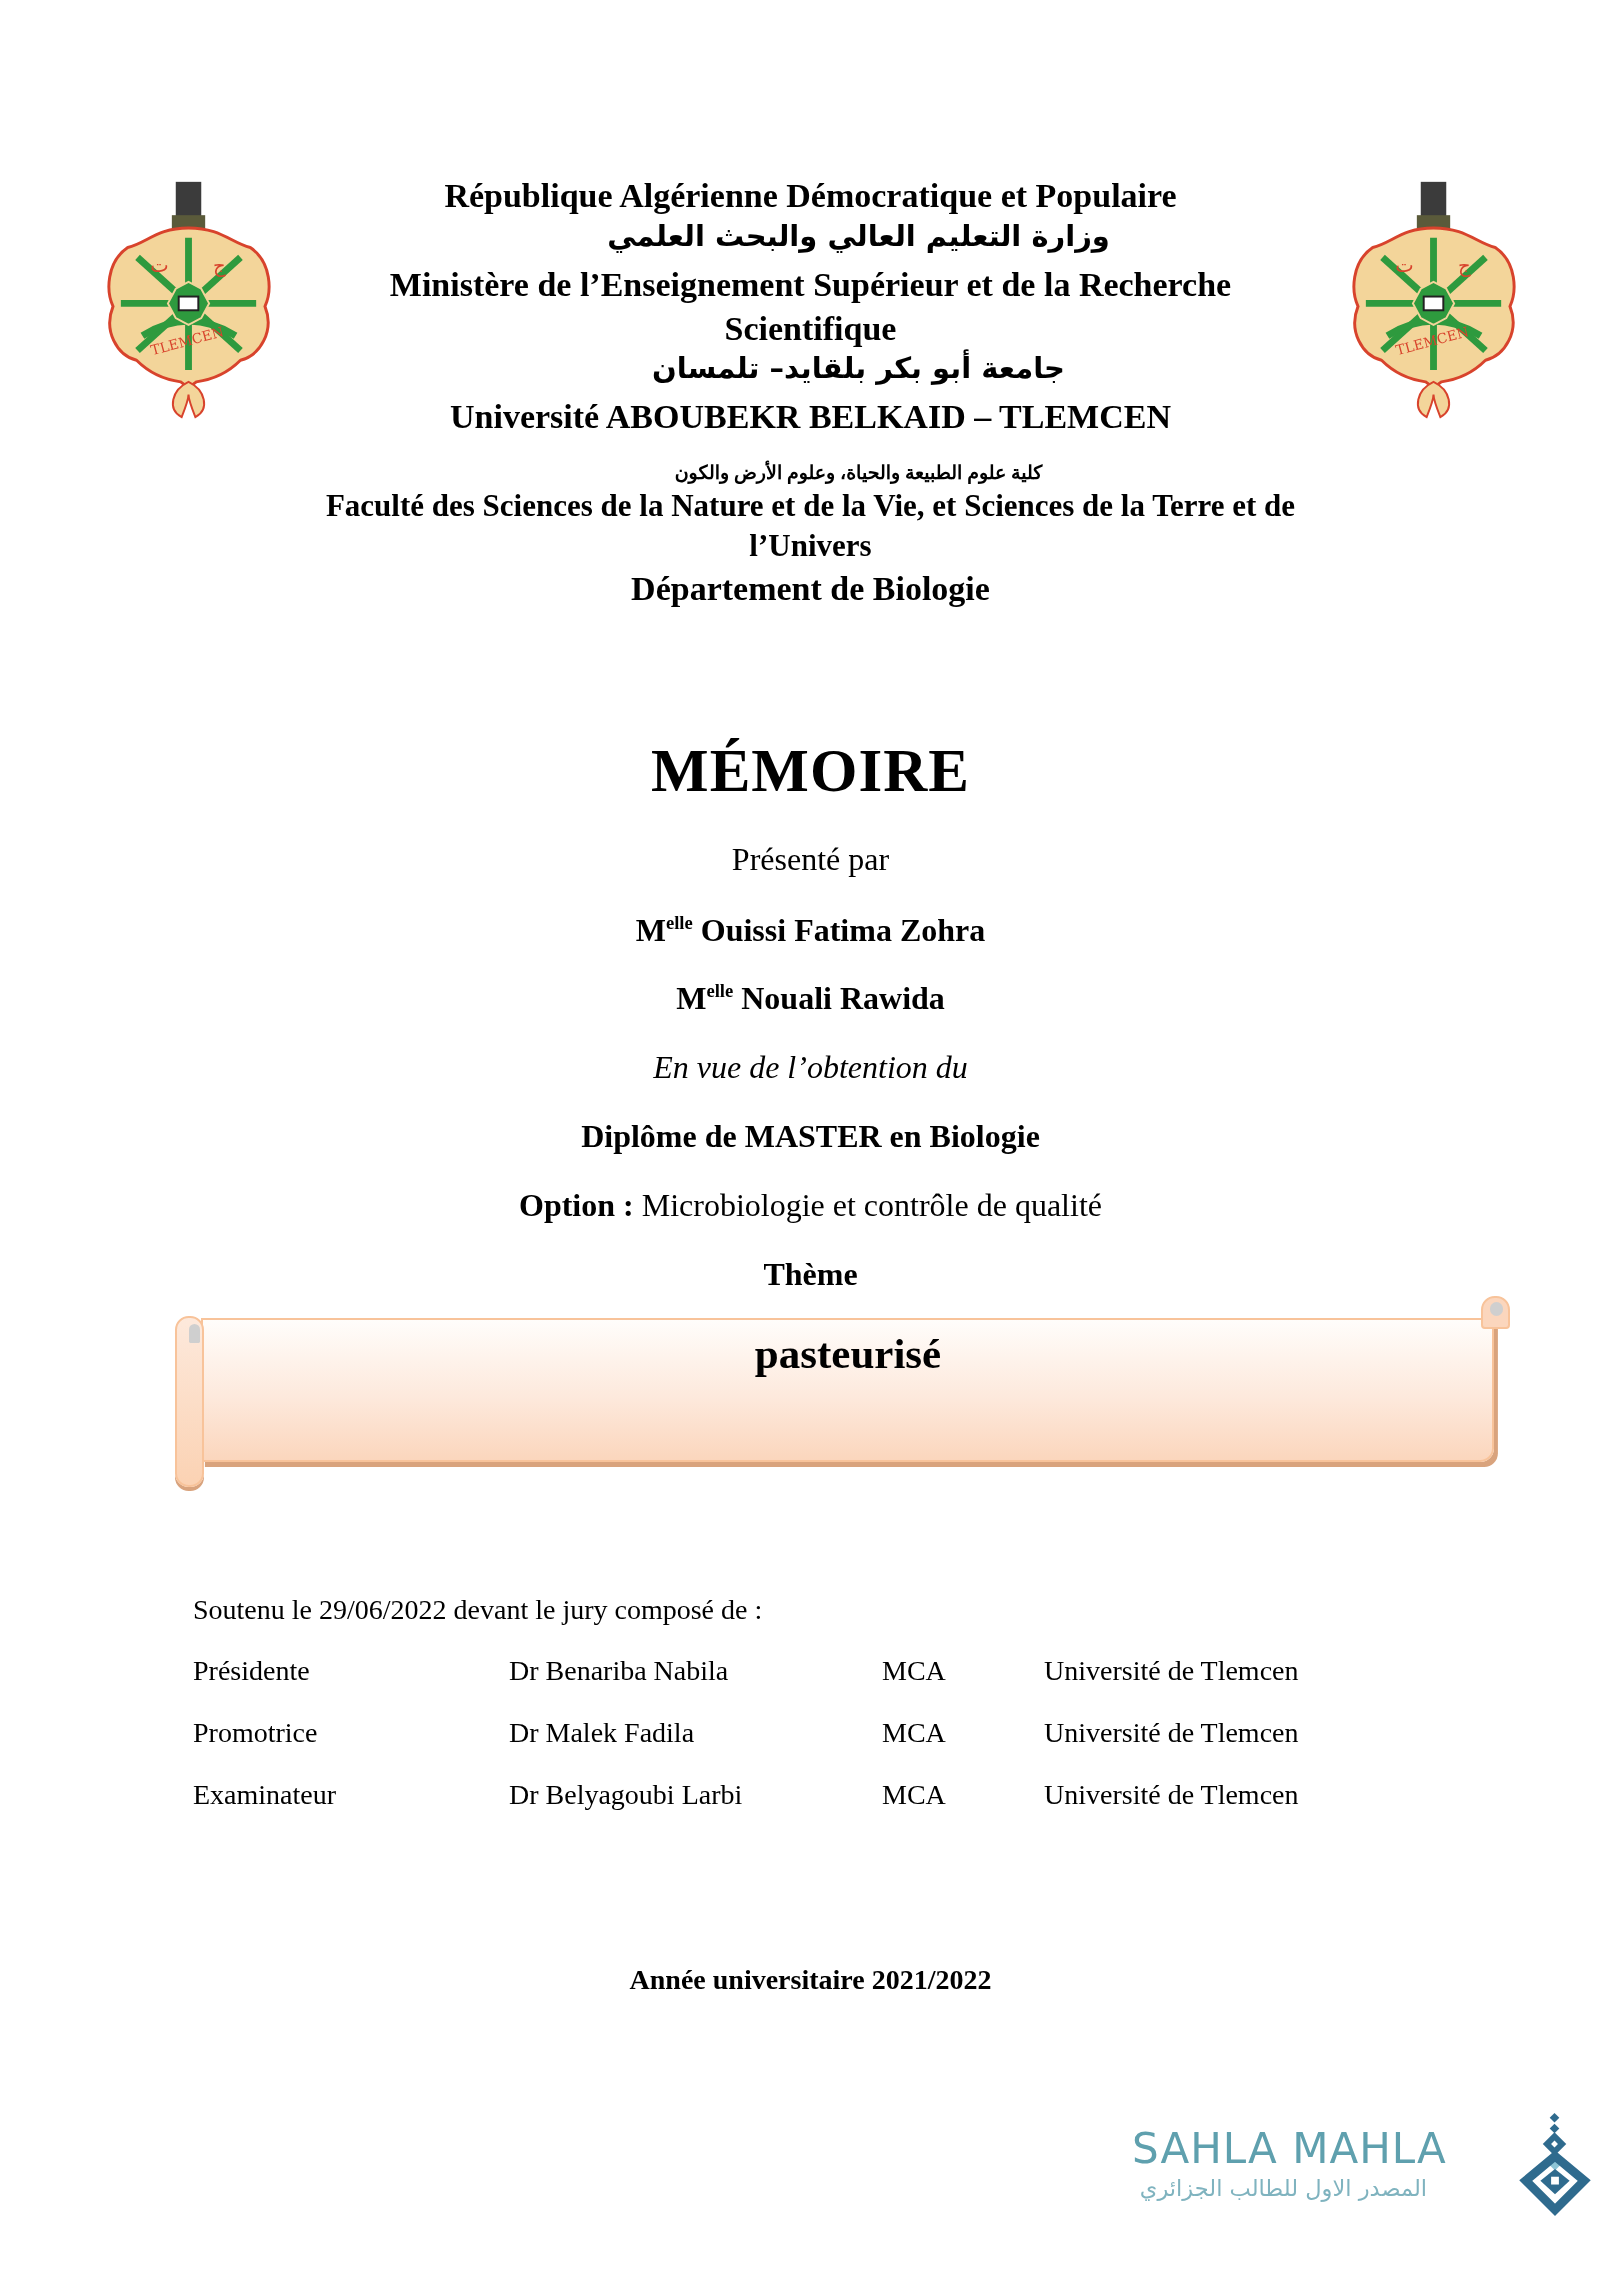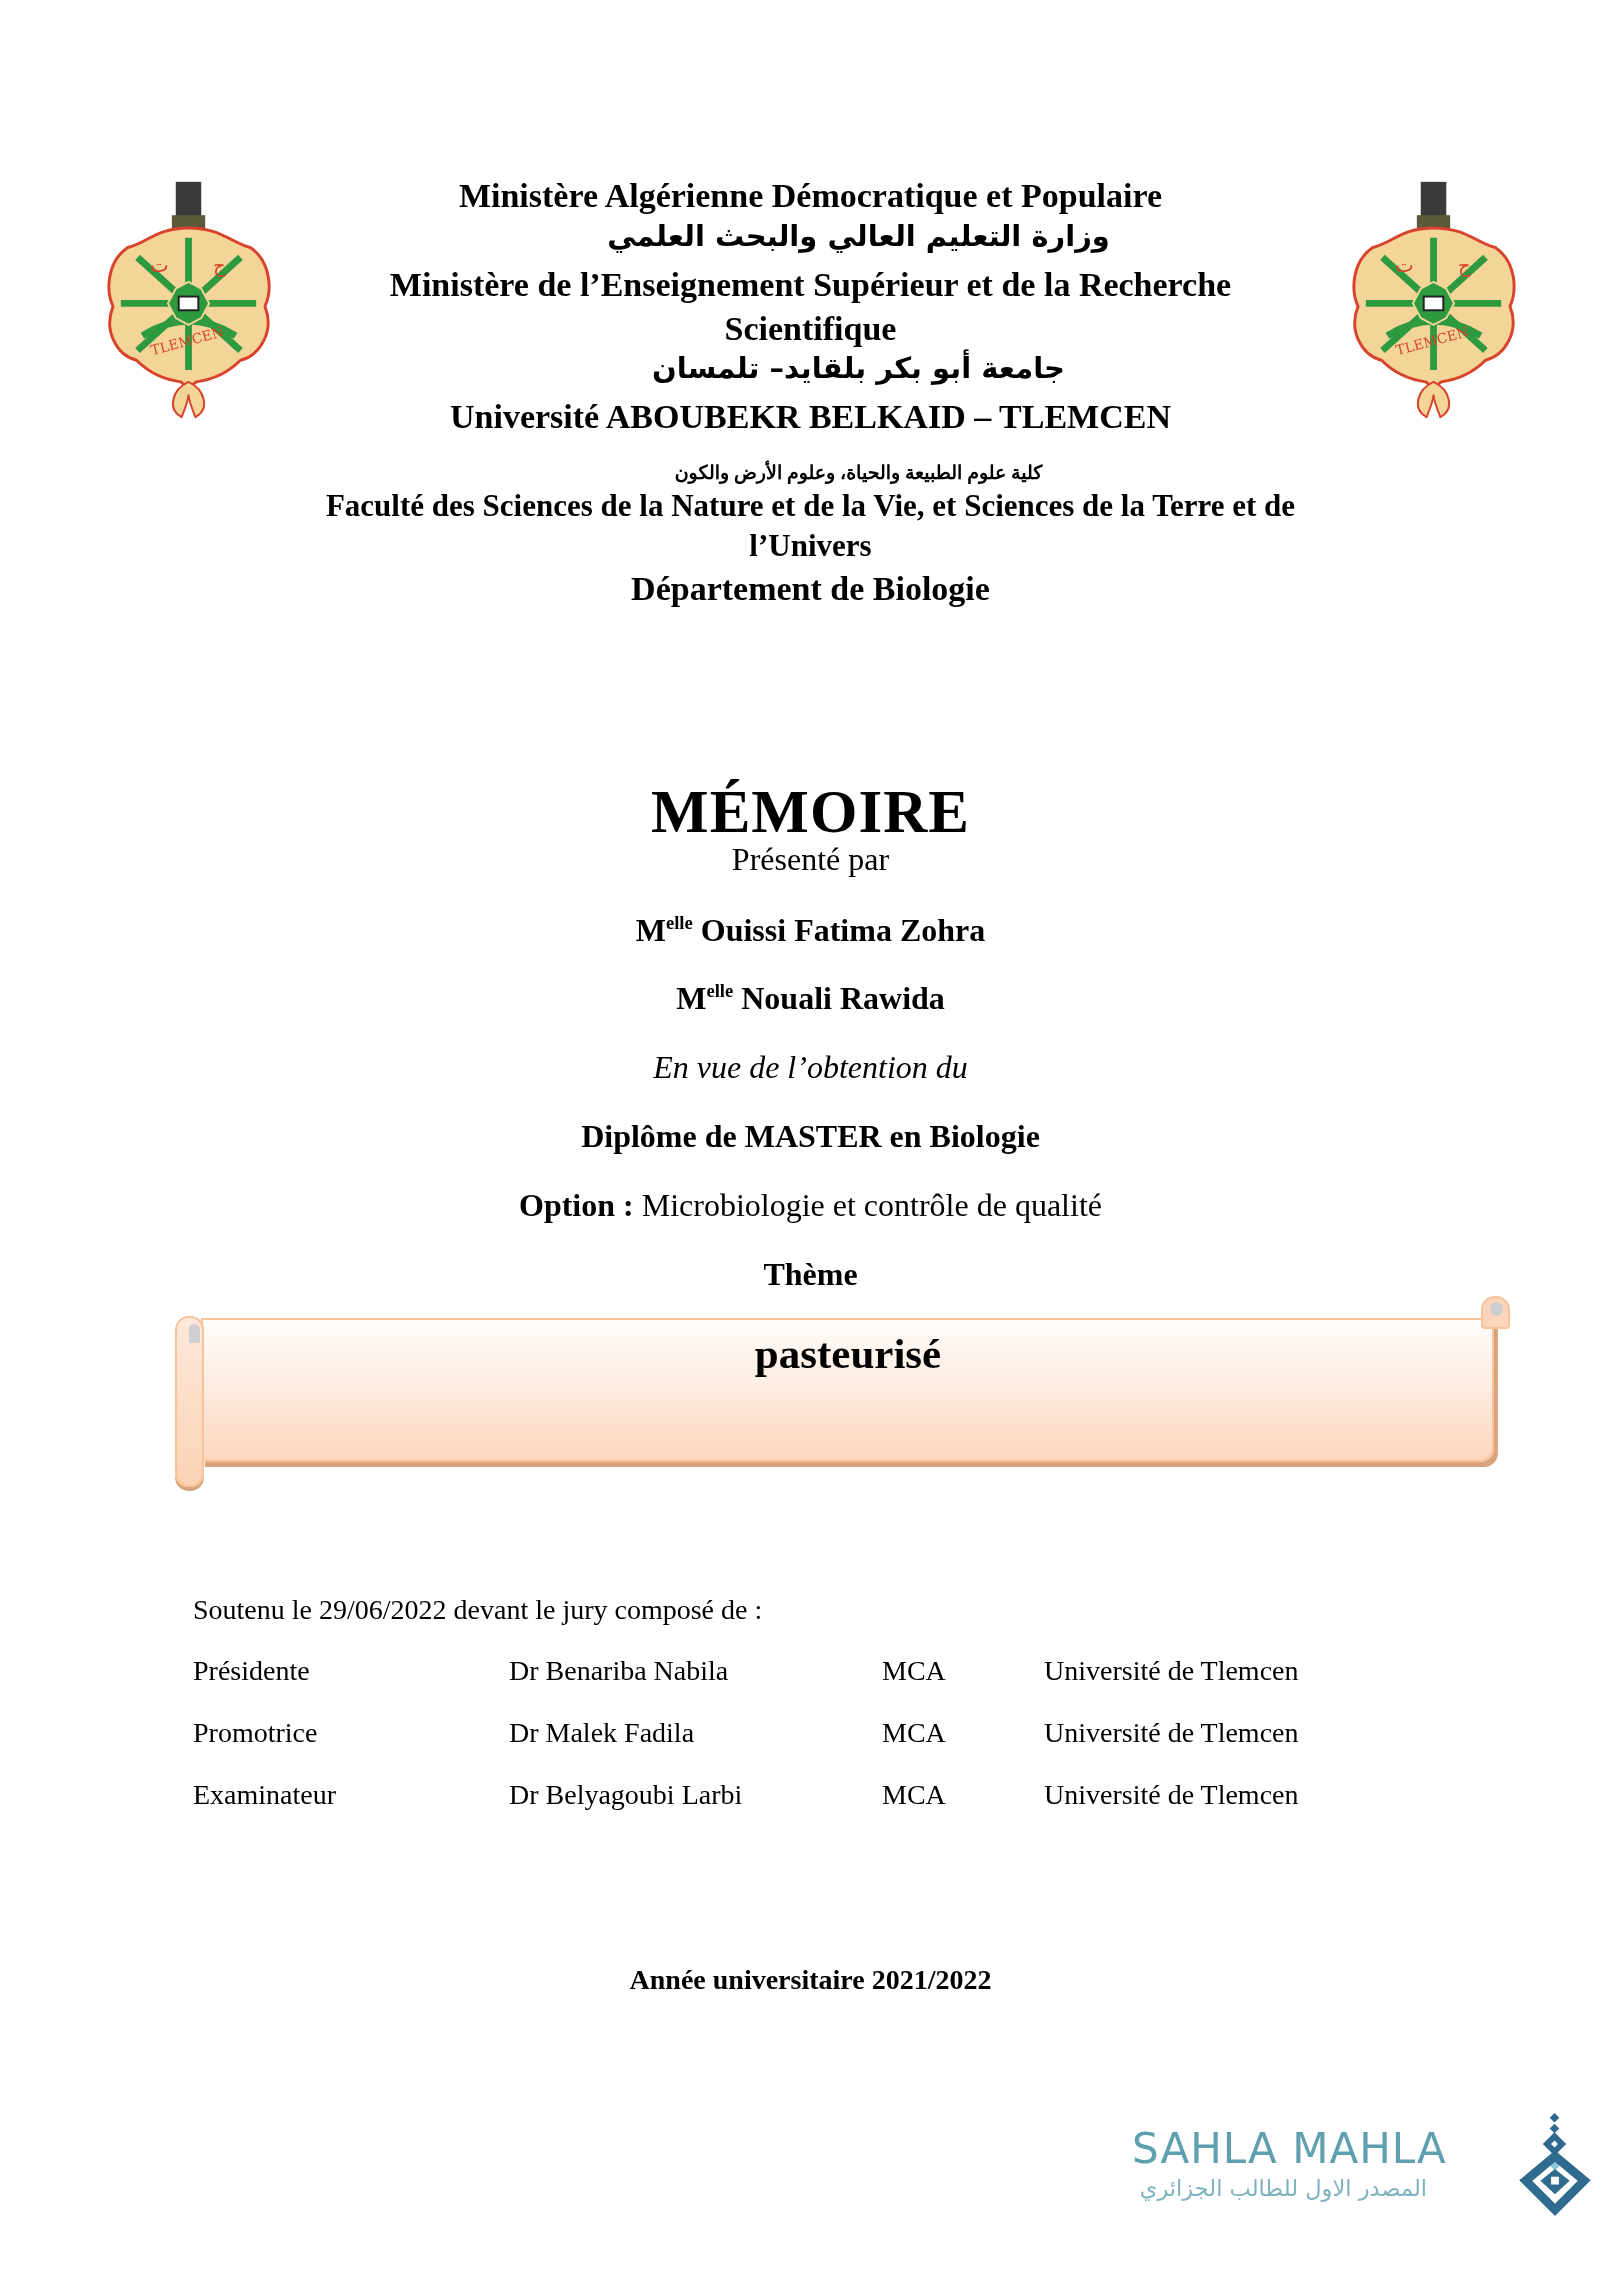--- a/index.html
+++ b/index.html
@@ -103,32 +103,32 @@
       <path d="M40 165 Q87 135 135 165"></path>
     </g>
     <polygon points="87,110 100,117 108,132 100,147 87,154 74,147 66,132 74,117" fill="#2e9a3e" stroke="#f3d59a" stroke-width="2"></polygon>
     <rect x="77" y="125" width="20" height="14" fill="#ffffff" stroke="#222" stroke-width="2"></rect>
     <text x="87" y="175" text-anchor="middle" font-size="14" fill="#d8432c" font-family="DejaVu Serif, serif" transform="rotate(-15 87 175)">TLEMCEN</text>
     <text x="48" y="100" font-size="20" fill="#d8432c" font-family="DejaVu Sans, sans-serif">ت</text>
     <text x="112" y="100" font-size="20" fill="#d8432c" font-family="DejaVu Sans, sans-serif">ج</text>
   </g>
 </svg>
 
-<div class="abs center hdr" style="top:174px;">Ministère Algérienne Démocratique et Populaire</div>
+<div class="abs center hdr" style="top:174px;">République Algérienne Démocratique et Populaire</div>
 <div class="abs center ar" style="top:219px;">وزارة التعليم العالي والبحث العلمي</div>
 <div class="abs center hdr" style="top:263px;">Ministère de l’Enseignement Supérieur et de la Recherche</div>
 <div class="abs center hdr" style="top:307px;">Scientifique</div>
 <div class="abs center ar" style="top:351px;">جامعة أبو بكر بلقايد– تلمسان</div>
 <div class="abs center hdr" style="top:395px;">Université ABOUBEKR BELKAID – TLEMCEN</div>
 <div class="abs center ar" style="top:461px; font-size:19px;font-family:Liberation Serif, serif;">كلية علوم الطبيعة والحياة، وعلوم الأرض والكون</div>
 <div class="abs center hdr" style="top:484px; font-size:31px;">Faculté des Sciences de la Nature et de la Vie, et Sciences de la Terre et de</div>
 <div class="abs center hdr" style="top:524px; font-size:31px;">l’Univers</div>
 <div class="abs center hdr" style="top:567px;">Département de Biologie</div>
 
-<div class="abs center title-memoire" style="top:777px;">MÉMOIRE</div>
+<div class="abs center title-memoire" style="top:736px;">MÉMOIRE</div>
 <div class="abs center txt32" style="top:841px;">Présenté par</div>
 
 <div class="abs center txt32 bold" style="top:912px;">
   <span>M</span><span class="sup">elle</span>
   <span>Ouissi Fatima Zohra</span>
 </div>
 <div class="abs center txt32 bold" style="top:980px;">
   <span>M</span><span class="sup">elle</span>
   <span>Nouali Rawida</span>
 </div>

